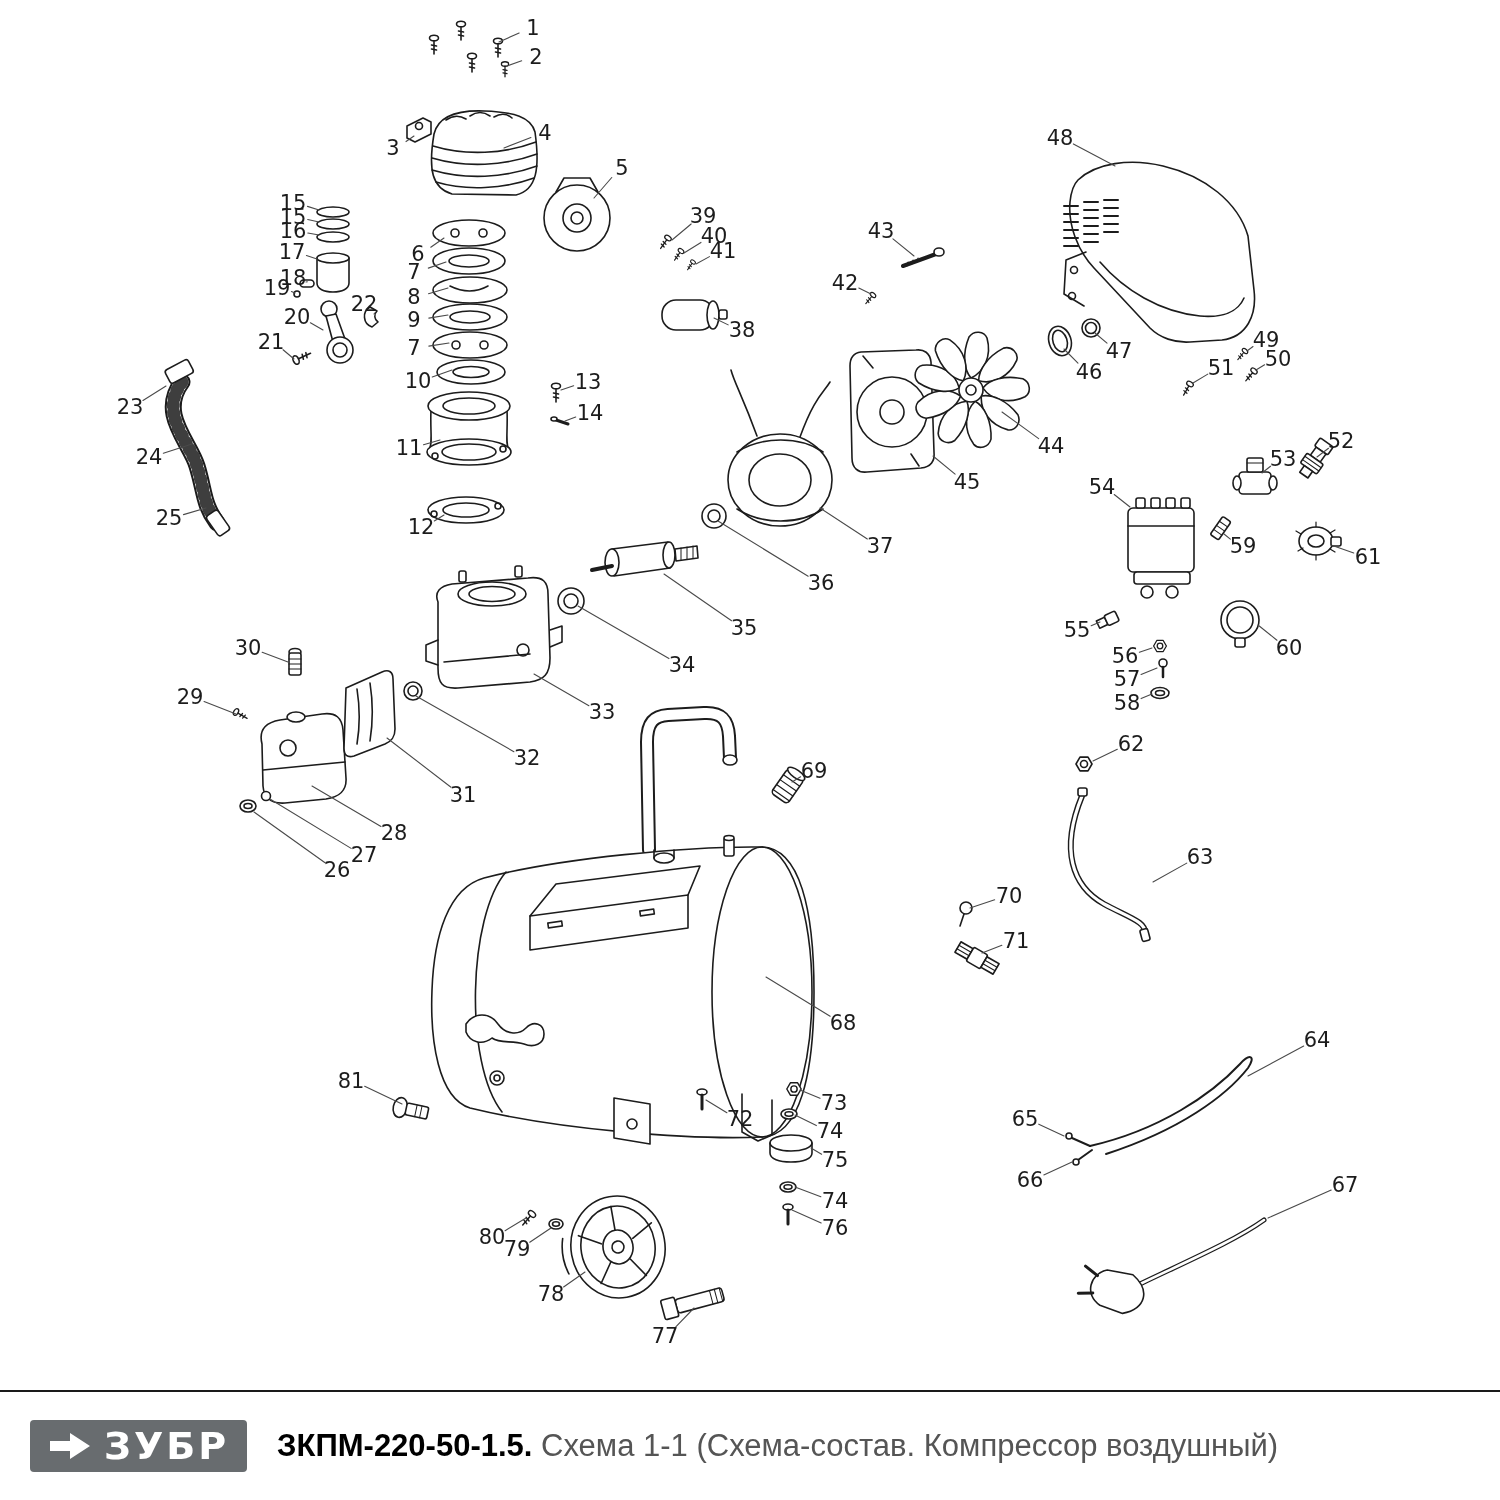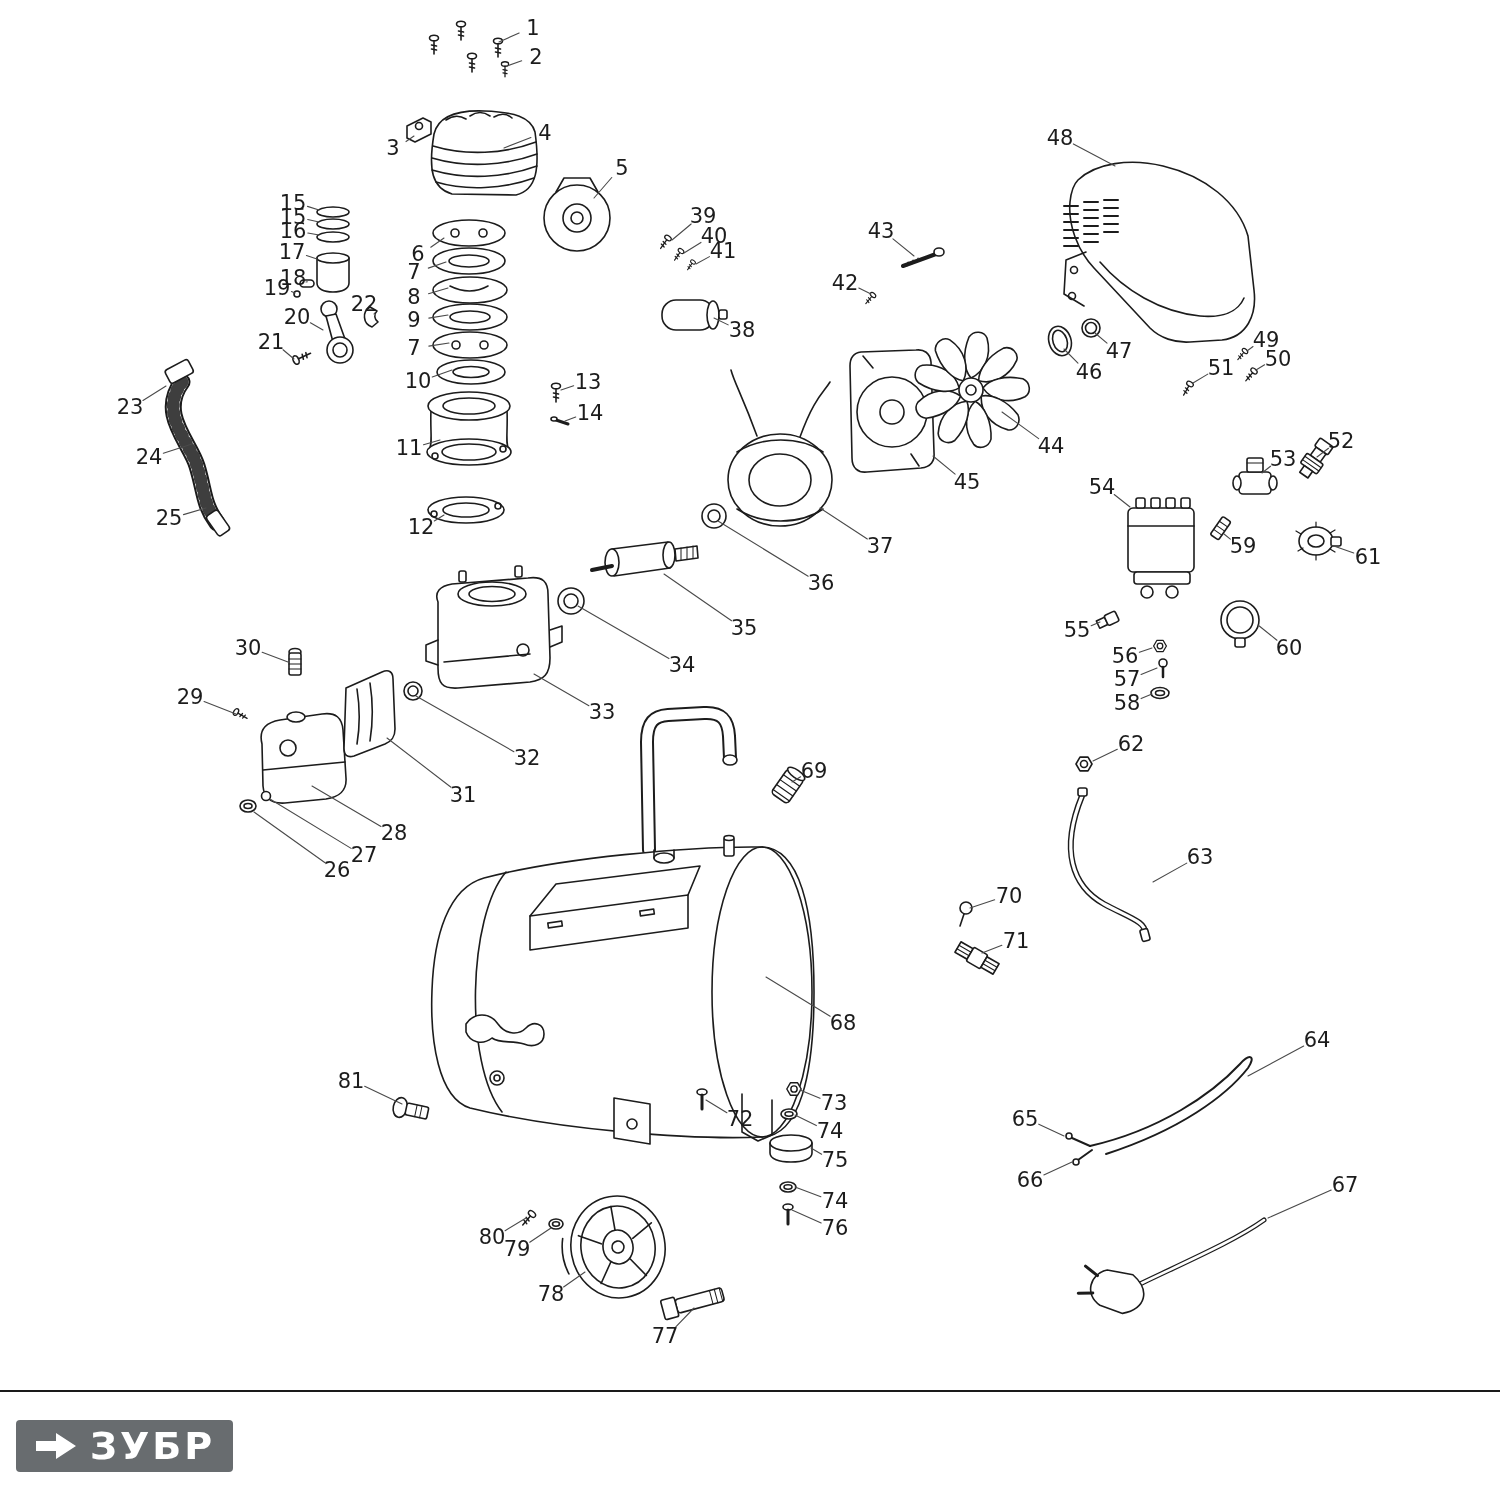--- a/index.html
+++ b/index.html
@@ -2,21 +2,21 @@
 <html><head>
 <meta charset="utf-8">
 <style>
   * { margin:0; padding:0; box-sizing:border-box; }
   html,body { width:1500px; background:#fff; font-family:"Liberation Sans",sans-serif; }
   body { height:1500px; overflow:hidden; }
   .diagram-wrap { width:1500px; height:1390px; position:relative; }
   #diagram { display:block; }
   #label-layer text { font:21px "DejaVu Sans",sans-serif; fill:#1c1c1c; stroke:none; text-anchor:middle; dominant-baseline:central; }
   #label-layer line { stroke:#4a4a4a; stroke-width:1.1; }
-  .footer { height:110px; border-top:2px solid #1a1a1a; display:flex; align-items:center; padding:0 16px; gap:30px; background:#fff; }
+  .footer { height:110px; border-top:2px solid #1a1a1a; display:flex; align-items:center; padding:0 30px; gap:30px; background:#fff; }
   .logo-box { background:#686c6f; color:#fff; height:52px; min-width:214px; display:flex; align-items:center; justify-content:center; gap:12px; border-radius:4px; padding:0 18px; }
   .logo-text { font-weight:bold; font-size:38px; letter-spacing:3px; font-family:"DejaVu Sans",sans-serif; line-height:1; }
   .footer-title { font-size:31px; white-space:nowrap; }
   .model { font-weight:bold; color:#000; }
   .subtitle { color:#555; font-weight:normal; }
 </style>
 </head>
 <body>
 
 <div class="diagram-wrap">
@@ -627,13 +627,17 @@
 </svg>
 </div>
 
 <div class="footer">
   <div class="logo-box">
     <svg width="44" height="34" viewBox="0 0 44 34">
       <path fill="#ffffff" d="M42 17 L22 4 L22 12 L2 12 L2 22 L22 22 L22 30 Z"></path>
     </svg>
     <span class="logo-text">ЗУБР</span>
   </div>
+  <div class="footer-title">
+    <span class="model">ЗКПМ-220-50-1.5.</span>
+    <span class="subtitle">Схема 1-1 (Схема-состав. Компрессор воздушный)</span>
+  </div>
 </div>
 
 </body></html>

